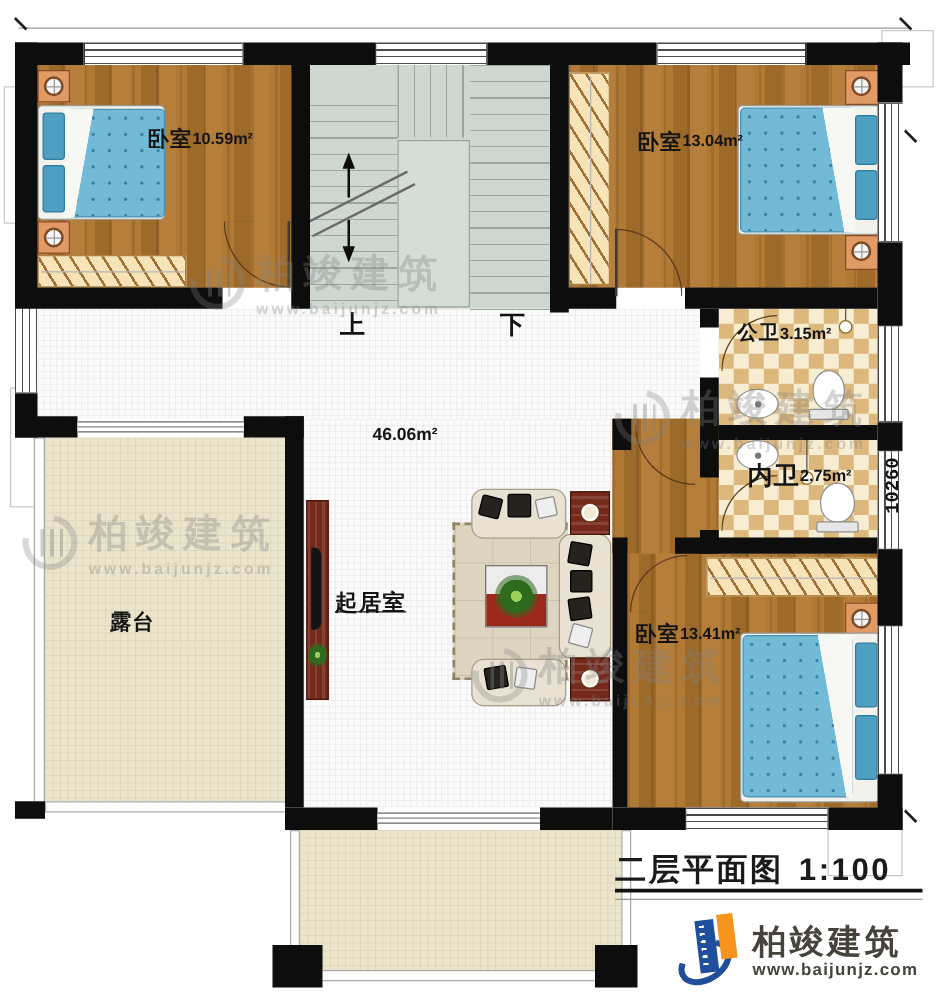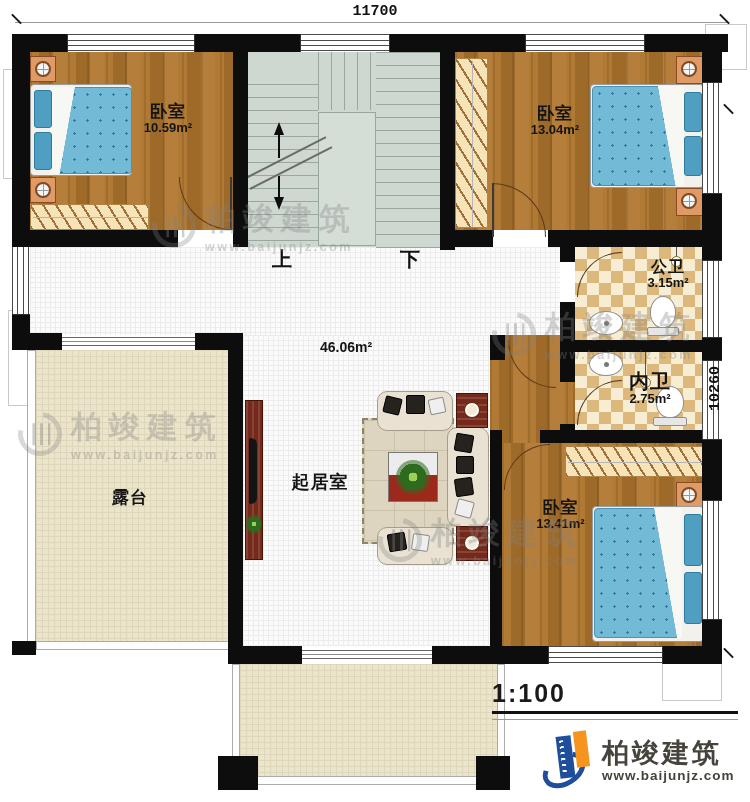--- a/index.html
+++ b/index.html
@@ -77,21 +77,21 @@
   .lamp { background:#fff; border:1.5px solid #8a6a1f; border-radius:50%; }
   .cord { background:#555; }
   
   .door { position:absolute; z-index:32; }
   .leaf { position:absolute; background:#3a3a3a; z-index:32; }
   
   .tri-up { width:0; height:0; border-left:5px solid transparent; border-right:5px solid transparent; border-bottom:13px solid #0d0d0d; }
   .tri-down { width:0; height:0; border-left:5px solid transparent; border-right:5px solid transparent; border-top:13px solid #0d0d0d; }
   .breakline { position:absolute; height:2px; background:#6a6a6a; transform-origin:left center; z-index:8; }
   
-  .room-label { position:absolute; display:flex; flex-direction:column; align-items:center;
+  .room-label { position:absolute; display:flex; flex-direction:row; align-items:center;
     font-weight:bold; color:#141414; line-height:1.12; z-index:40; text-align:center; }
   .rname { font-size:17px; letter-spacing:1px; }
   .rarea { font-size:13px; }
   .updown { position:absolute; font-size:20px; font-weight:bold; color:#111; z-index:40; }
   
   .dim-text { position:absolute; font-weight:bold; font-size:15px; color:#111;
     font-family:"Liberation Mono","DejaVu Sans Mono",monospace; z-index:45; }
   .dim-line { position:absolute; background:#999; z-index:44; }
   .tick { position:absolute; width:13px; height:2px; background:#1a1a1a; transform:rotate(45deg); z-index:45; }
   .ext { position:absolute; border:1px solid #c9c9c9; z-index:2; }
@@ -129,21 +129,20 @@
 <div id="plan">
 
   <div class="ext" style="left:3px;top:69px;width:32px;height:110px;"></div>
   <div class="ext" style="left:705px;top:24px;width:42px;height:46px;"></div>
   <div class="ext" style="left:8px;top:310px;width:28px;height:96px;"></div>
   <div class="ext" style="left:662px;top:601px;width:60px;height:100px;"></div>
 
   <div class="dim-line" style="left:15px;top:22px;width:712px;height:1px;"></div>
   <div class="tick" style="left:10px;top:18px;"></div>
   <div class="tick" style="left:718px;top:18px;"></div>
-  <div class="dim-text" style="left:300px;top:3px;width:150px;text-align:center;">11700</div>
   <div class="tick" style="left:722px;top:108px;"></div>
   <div class="tick" style="left:722px;top:652px;"></div>
   <div class="dim-text" style="left:683px;top:380px;width:64px;text-align:center;transform:rotate(-90deg);">10260</div>
 
   <div class="floor wood" style="left:30px;top:52px;width:203px;height:178px;"></div>
   <div class="floor stairsbg" style="left:248px;top:52px;width:192px;height:196px;"></div>
   <div class="floor wood" style="left:455px;top:52px;width:247px;height:178px;"></div>
   <div class="floor gridwhite" style="left:30px;top:247px;width:530px;height:88px;"></div>
   <div class="floor gridwhite" style="left:243px;top:335px;width:247px;height:311px;"></div>
   <div class="floor wood" style="left:490px;top:335px;width:85px;height:108px;"></div>
@@ -317,37 +316,37 @@
   <div class="door" style="left:508px;top:340px;width:48px;height:48px;border-bottom:1.5px solid #5a3a1a;border-left:1.5px solid #5a3a1a;border-bottom-left-radius:100% 100%;"></div>
 
   <div class="room-label" style="left:118px;top:102px;width:100px;">
     <span class="rname">卧室</span>
     <span class="rarea">10.59m²</span>
   </div>
   <div class="room-label" style="left:510px;top:104px;width:90px;">
     <span class="rname">卧室</span>
     <span class="rarea">13.04m²</span>
   </div>
-  <div class="room-label" style="left:616px;top:258px;width:104px;">
+  <div class="room-label" style="left:590px;top:258px;width:104px;">
     <span class="rname" style="font-size:16px;">公卫</span>
     <span class="rarea">3.15m²</span>
   </div>
   <div class="room-label" style="left:598px;top:370px;width:104px;">
     <span class="rname" style="font-size:20px;">内卫</span>
     <span class="rarea">2.75m²</span>
   </div>
   <div class="room-label" style="left:508px;top:498px;width:105px;">
     <span class="rname">卧室</span>
     <span class="rarea">13.41m²</span>
   </div>
   <div class="room-label" style="left:298px;top:340px;width:96px;">
     <span class="rarea" style="font-size:14px;text-align:center;">46.06m²</span>
   </div>
   <div class="room-label" style="left:268px;top:472px;width:104px;">
-    <span class="rname" style="font-size:18px;">起居室</span>
+    <span class="rname" style="font-size:18px;text-decoration:underline;">起居室</span>
   </div>
   <div class="room-label" style="left:88px;top:488px;width:84px;">
     <span class="rname">露台</span>
   </div>
   <div class="updown" style="left:272px;top:246px;">上</div>
   <div class="updown" style="left:400px;top:246px;">下</div>
 
   <div class="wm" style="left:152px;top:198px;">
     <div class="wm-glyph">
         <div class="wm-bars"></div>
@@ -380,20 +379,21 @@
         <div class="wm-bars"></div>
       </div>
     <div>
       <div class="wm-name">柏竣建筑</div>
       <div class="wm-site">www.baijunjz.com</div>
     </div>
   </div>
 
 
   <div class="titleblock">
+    <span>二层平面图</span>
     <span>1:100</span>
   </div>
   <div class="rule1"></div>
   <div class="rule2"></div>
 
   <div class="logo">
     <div class="logo-swoosh"></div>
     <div class="logo-b1">
         <div class="wins"></div>
       </div>

